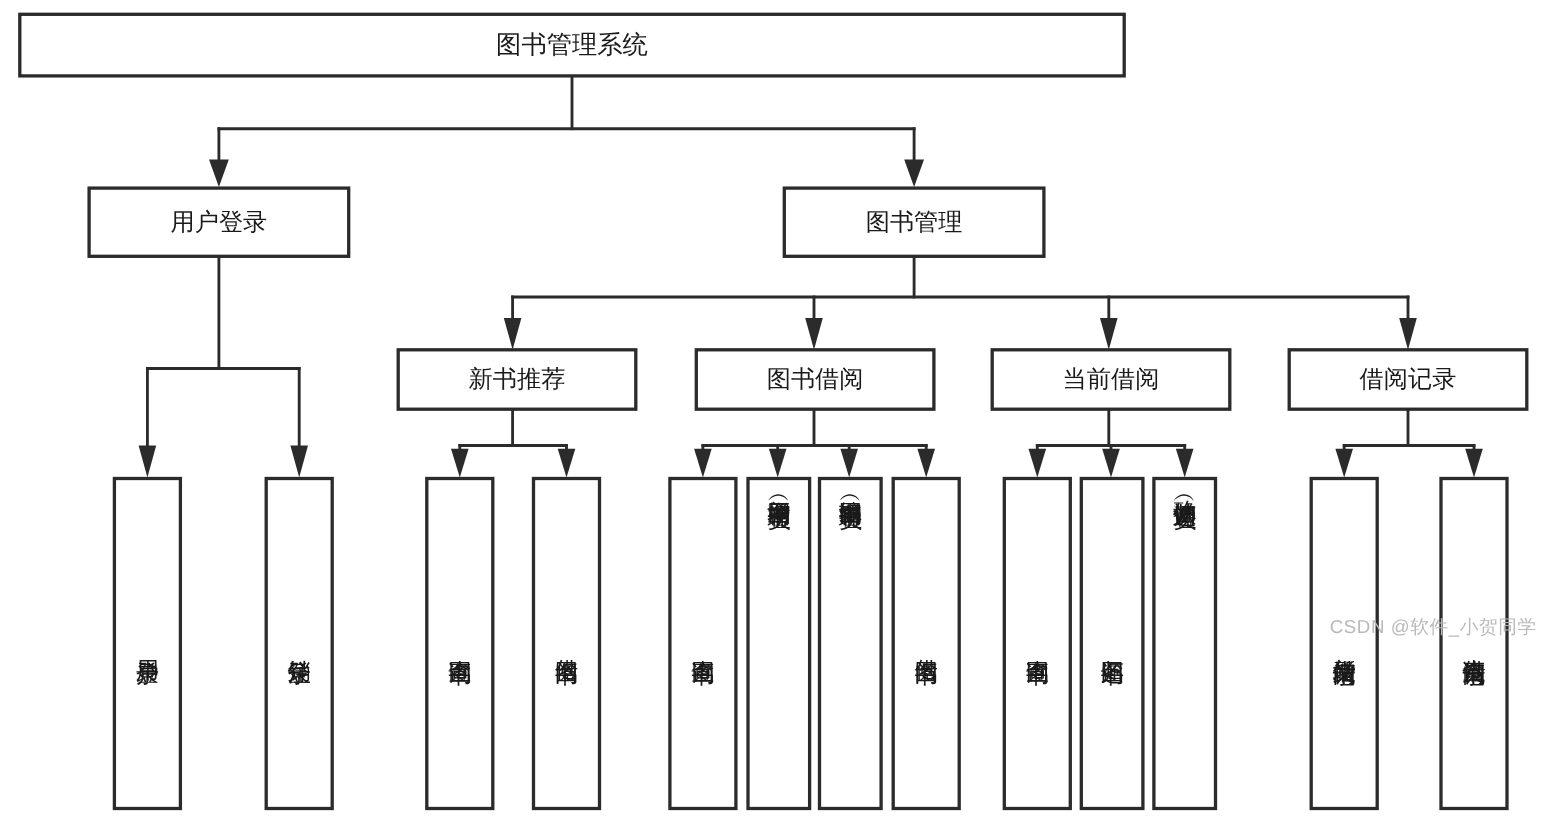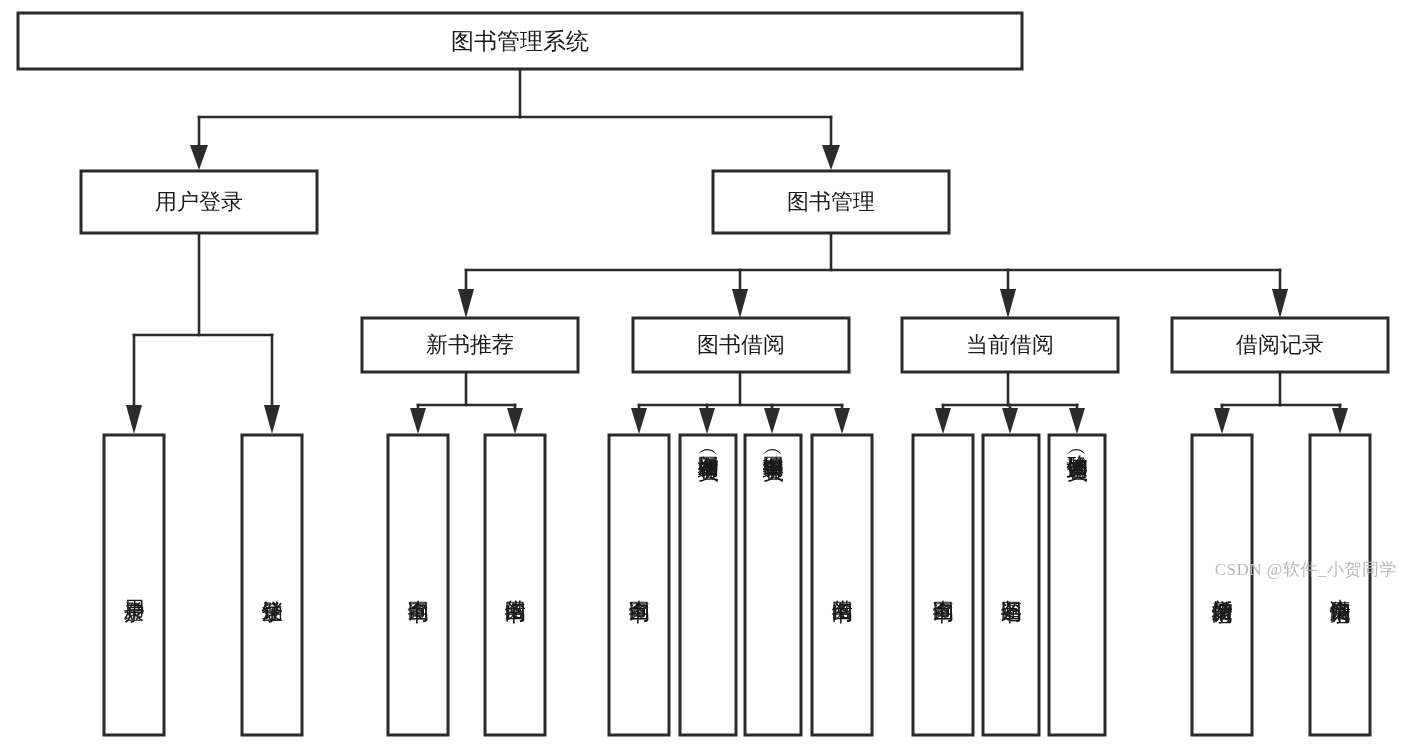--- a/index.html
+++ b/index.html
@@ -68,21 +68,21 @@
     font-size: 21px;
     line-height: 1.06;
     color: #1a1a1a;
     letter-spacing: 1px;
     white-space: nowrap;
   }
   .watermark {
     position: absolute;
     right: 8px;
     bottom: 8px;
-    font-family: Liberation Serif, serif;
+    font-family: Liberation Sans, sans-serif;
     font-size: 17px;
     color: #b9b9b9;
     letter-spacing: 0.5px;
     white-space: nowrap;
   }
 </style>
 </head>
 <body>
 
 <div id="diagram-root">

